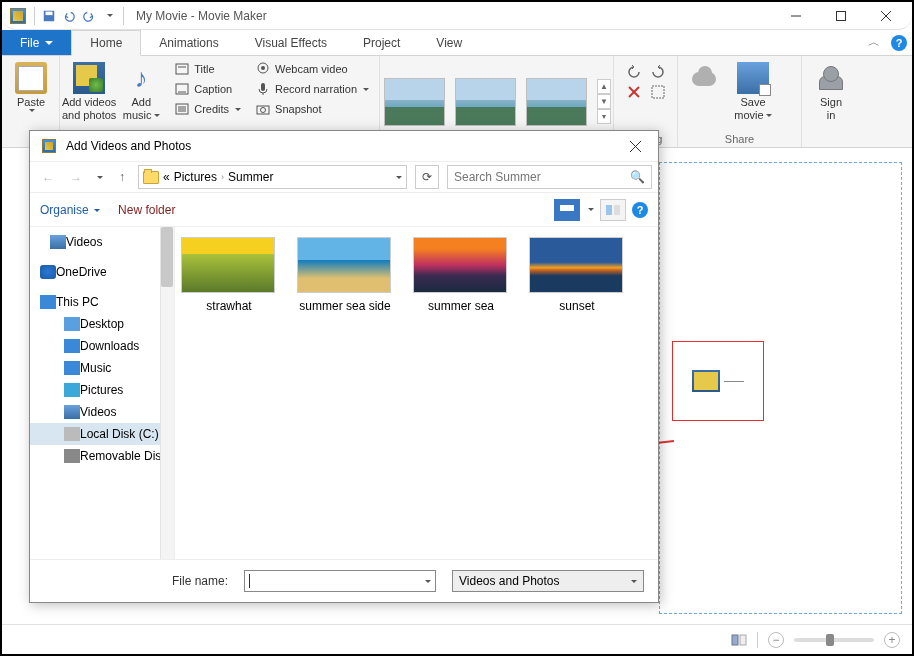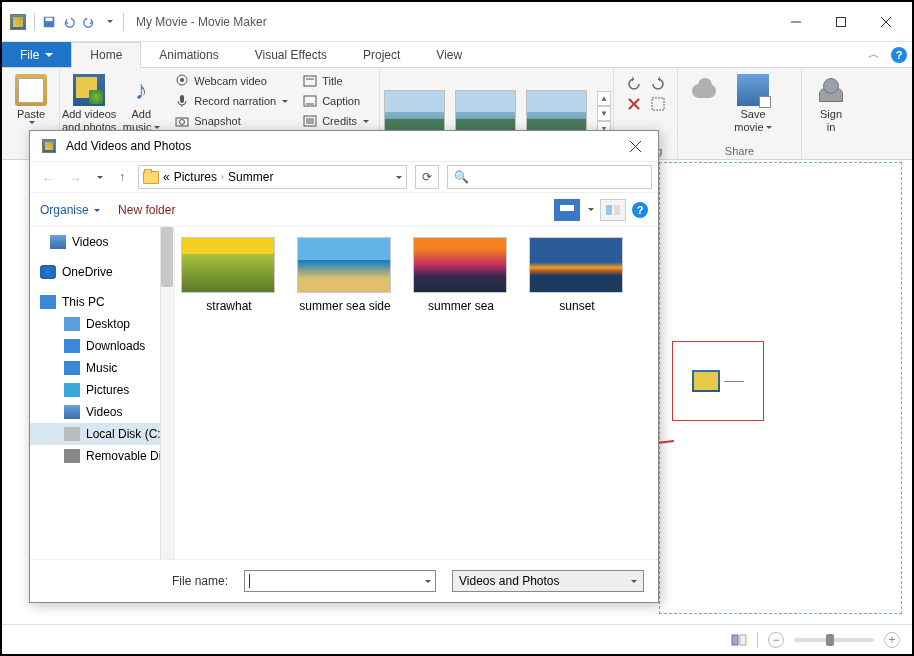--- a/index.html
+++ b/index.html
@@ -1,19 +1,19 @@
 <!DOCTYPE html>
 <html><head>
 <meta charset="utf-8">
 <style>
 * { box-sizing: border-box; margin: 0; padding: 0; font-family: "Segoe UI", Tahoma, sans-serif; }
 body { background: #fff; width: 914px; height: 656px; overflow: hidden; position: relative; border: 2px solid #000; }
 
 
-.titlebar { height: 40px; background: #fff; border-bottom: 1px solid #e1e1e1; display: flex; align-items: center; padding: 8px 4px; font-size: 12px; }
+.titlebar { height: 28px; background: #fff; border-bottom: 1px solid #e1e1e1; display: flex; align-items: center; padding: 8px 4px; font-size: 12px; border-radius: 14px; }
 .app-icon { width: 16px; height: 16px; background: linear-gradient(#4a90d9,#2b6cb0); border: 1px solid #8a7a3a; margin: 0 4px; position: relative; }
 .app-icon::after { content:""; position:absolute; inset:2px; background: linear-gradient(45deg,#e6c84a,#c9a227); }
 .qat-sep { width:1px; height:18px; background:#ccc; margin:0 4px; }
 .qat-btn { width:20px; height:20px; display:flex; align-items:center; justify-content:center; color:#555; cursor:pointer; }
 .qat-btn svg { width:14px; height:14px; }
 .title-text { margin-left: 8px; color: #555; }
 .win-controls { margin-left:auto; display:flex; }
 .win-btn { width:45px; height:28px; display:flex; align-items:center; justify-content:center; color:#555; }
 
 
@@ -100,21 +100,21 @@
 .org .tiny{border-top-color:#1e5aa8;}
 .newf { color:#7f1d1d; cursor:pointer;}
 .viewctrls{margin-left:auto;display:flex;gap:6px;align-items:center;}
 .viewbtn{width:26px;height:22px;border:1px solid #ccc;display:flex;align-items:center;justify-content:center;background:#f4f4f4;}
 .viewbtn.blue{background:#3b78c4;border-color:#3b78c4;}
 .dlg-body { flex:1; display:flex; overflow:hidden; }
 .tree { width:145px; border-right:1px solid #eee; overflow:hidden; position:relative; }
 .tree-scroll{position:absolute;right:0;top:0;bottom:0;width:14px;background:#f4f4f4;border-left:1px solid #e4e4e4;}
 .tree-thumb{position:absolute;right:1px;top:0;width:12px;height:60px;background:#c8c8c8;border-radius:2px;}
 .tree ul{list-style:none;padding:4px 0;}
-.tree li{padding:4px 6px 4px 20px;display:flex;align-items:center;gap:6px;cursor:pointer;white-space:nowrap;}
+.tree li{padding:4px 6px 4px 20px;display:flex;align-items:center;cursor:pointer;white-space:nowrap;}
 .tree li.sel{background:#d8e6f2;}
 .tree li.indent{padding-left:34px;}
 .ticon{width:16px;height:14px;flex:none;}
 .ticon.vid{background:linear-gradient(#6aa2de,#3a6ea5);}
 .ticon.onedrive{background:radial-gradient(#2a7ad4,#1a5aa4);border-radius:3px;}
 .ticon.pc{background:#3a88d8;}
 .ticon.desk{background:#5aa0e0;}
 .ticon.doc{background:#fff;border:1px solid #888;}
 .ticon.down{background:#3a88d8;}
 .ticon.mus{background:#3a88d8;}
@@ -233,44 +233,20 @@
 and photos</div>
       </div>
       <div class="bigbtn">
         <div class="ico music-ico"></div>
         <div class="lbl"><span style="white-space:pre">Add
 music</span><span class="tiny"></span></div>
       </div>
       <div class="col">
         <div class="smallrow">
             <svg class="sico" viewBox="0 0 16 16">
-              <circle cx="8" cy="7" r="5" fill="none" stroke="#555"></circle>
-              <circle cx="8" cy="7" r="2" fill="#555"></circle>
-            </svg>
-            <span>Webcam video</span>
-          </div>
-        <div class="smallrow">
-            <svg class="sico" viewBox="0 0 16 16">
-              <rect x="6" y="2" width="4" height="8" rx="2" fill="#555"></rect>
-              <path d="M4 8 a4 4 0 0 0 8 0 M8 12 v2" stroke="#555" fill="none"></path>
-            </svg>
-            <span>Record narration</span> 
-            <span class="tiny"></span>
-          </div>
-        <div class="smallrow">
-            <svg class="sico" viewBox="0 0 16 16">
-              <rect x="2" y="5" width="12" height="8" fill="none" stroke="#555"></rect>
-              <circle cx="8" cy="9" r="2.5" fill="none" stroke="#555"></circle>
-            </svg>
-            <span>Snapshot</span>
-          </div>
-      </div>
-      <div class="col">
-        <div class="smallrow">
-            <svg class="sico" viewBox="0 0 16 16">
               <rect x="2" y="3" width="12" height="10" fill="none" stroke="#555"></rect>
               <line x1="4" y1="6" x2="12" y2="6" stroke="#555"></line>
             </svg>
             <span>Title</span>
           </div>
         <div class="smallrow">
             <svg class="sico" viewBox="0 0 16 16">
               <rect x="2" y="3" width="12" height="10" fill="none" stroke="#555"></rect>
               <line x1="4" y1="11" x2="12" y2="11" stroke="#555"></line>
             </svg>
@@ -278,20 +254,44 @@
           </div>
         <div class="smallrow">
             <svg class="sico" viewBox="0 0 16 16">
               <rect x="2" y="3" width="12" height="10" fill="none" stroke="#555"></rect>
               <line x1="4" y1="6" x2="12" y2="6" stroke="#555"></line>
               <line x1="4" y1="8" x2="12" y2="8" stroke="#555"></line>
               <line x1="4" y1="10" x2="12" y2="10" stroke="#555"></line>
             </svg>
             <span>Credits</span> 
             <span class="tiny"></span>
+          </div>
+      </div>
+      <div class="col">
+        <div class="smallrow">
+            <svg class="sico" viewBox="0 0 16 16">
+              <circle cx="8" cy="7" r="5" fill="none" stroke="#555"></circle>
+              <circle cx="8" cy="7" r="2" fill="#555"></circle>
+            </svg>
+            <span>Webcam video</span>
+          </div>
+        <div class="smallrow">
+            <svg class="sico" viewBox="0 0 16 16">
+              <rect x="6" y="2" width="4" height="8" rx="2" fill="#555"></rect>
+              <path d="M4 8 a4 4 0 0 0 8 0 M8 12 v2" stroke="#555" fill="none"></path>
+            </svg>
+            <span>Record narration</span> 
+            <span class="tiny"></span>
+          </div>
+        <div class="smallrow">
+            <svg class="sico" viewBox="0 0 16 16">
+              <rect x="2" y="5" width="12" height="8" fill="none" stroke="#555"></rect>
+              <circle cx="8" cy="9" r="2.5" fill="none" stroke="#555"></circle>
+            </svg>
+            <span>Snapshot</span>
           </div>
       </div>
     </div>
   </div>
 
   <div class="rgroup" style="width:234px;padding:4px 2px">
     <div class="rgroup-body preview-row">
       <div class="preview-tile"></div>
       <div class="preview-tile"></div>
       <div class="preview-tile"></div>
@@ -407,20 +407,21 @@
       <div class="folder-ico"></div>
       <span>«</span>
       <span>Pictures</span>
       <span class="crumb-sep">›</span>
       <span>Summer</span>
       <span style="flex:1"></span>
       <span class="tiny"></span>
     </div>
     <div class="refresh">⟳</div>
     <div class="searchbox">
+      <input placeholder="Search Summer" style="">
       <span class="mag">🔍</span>
     </div>
   </div>
 
   <div class="dlg-toolbar">
     <span class="org"><span>Organise</span> <span class="tiny"></span></span>
     <span class="newf">New folder</span>
     <div class="viewctrls">
       <div class="viewbtn blue">
           <svg width="14" height="10">

